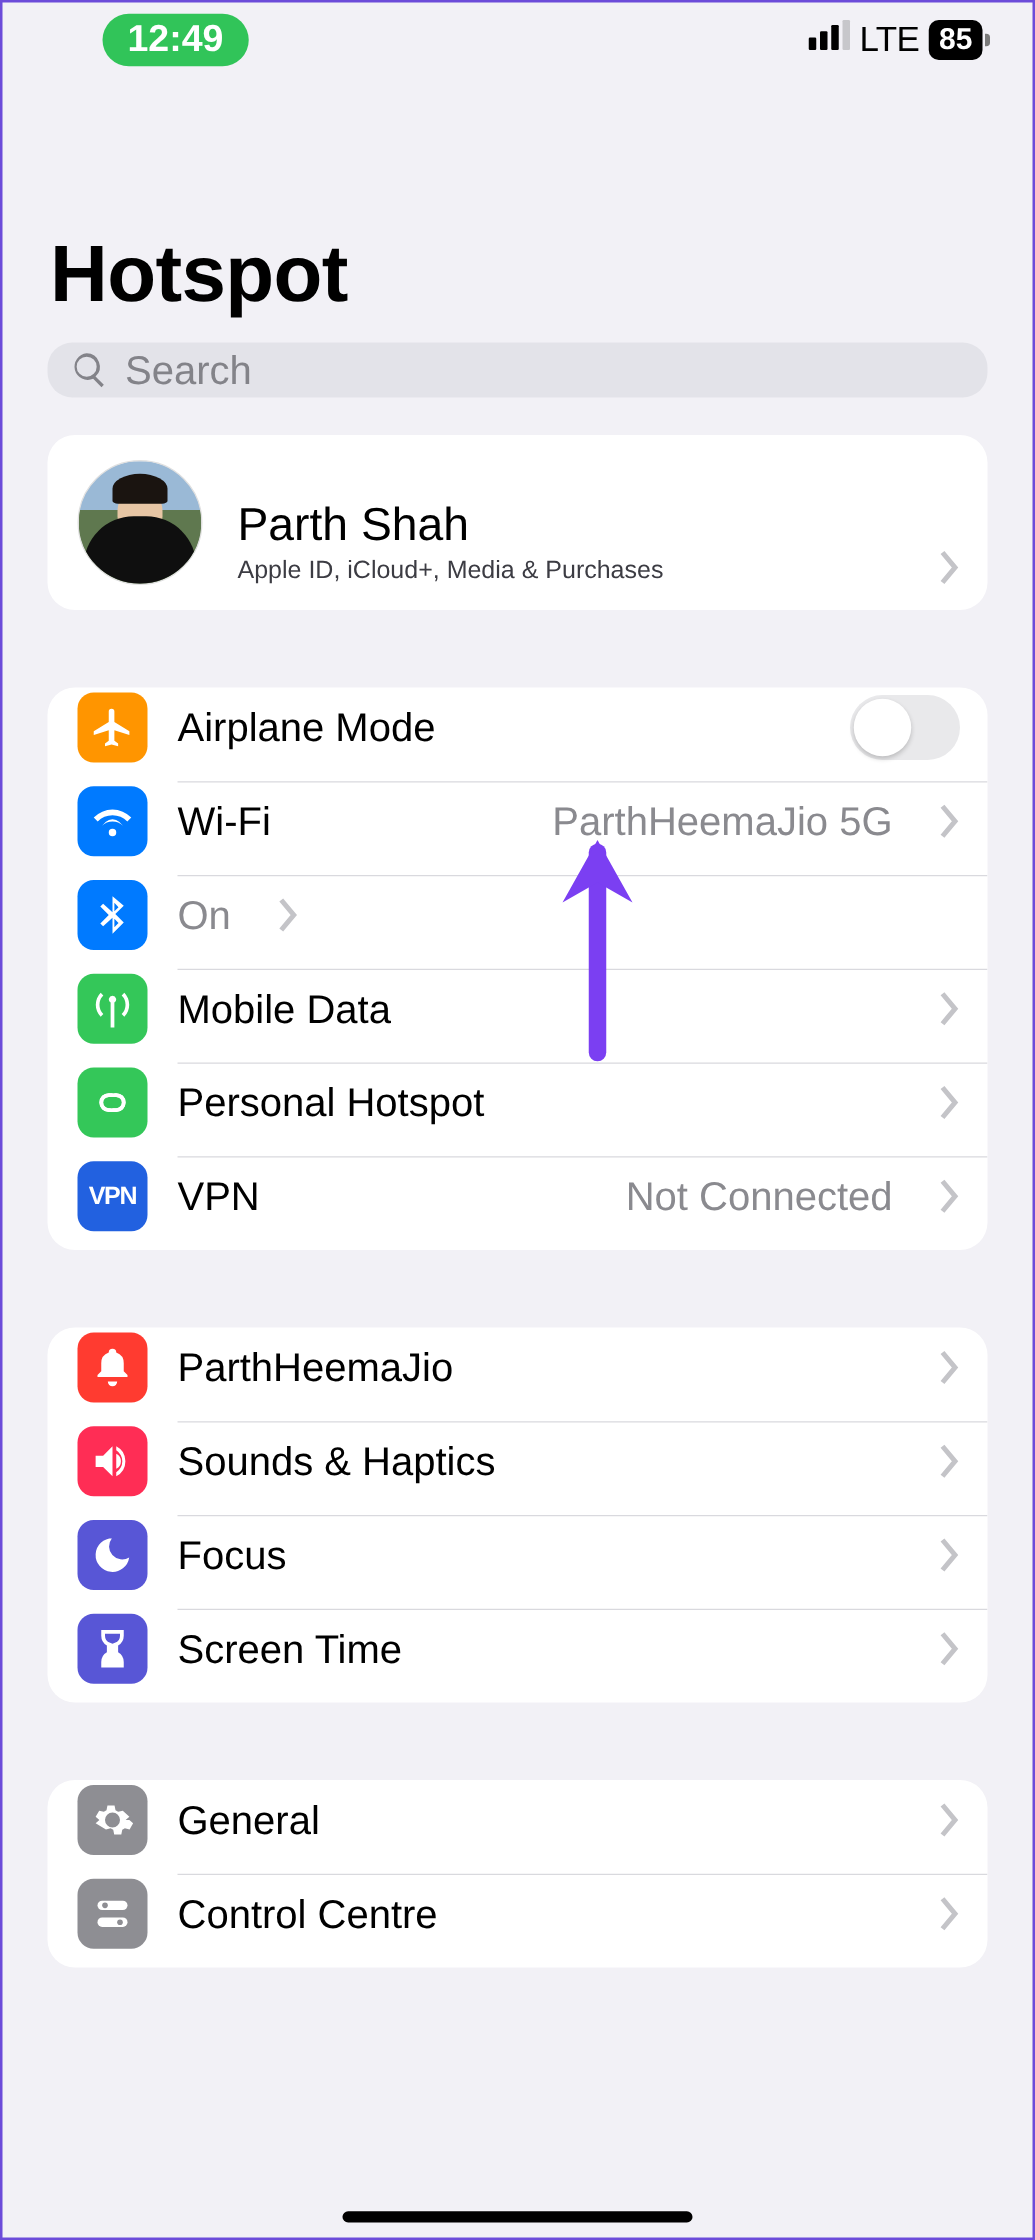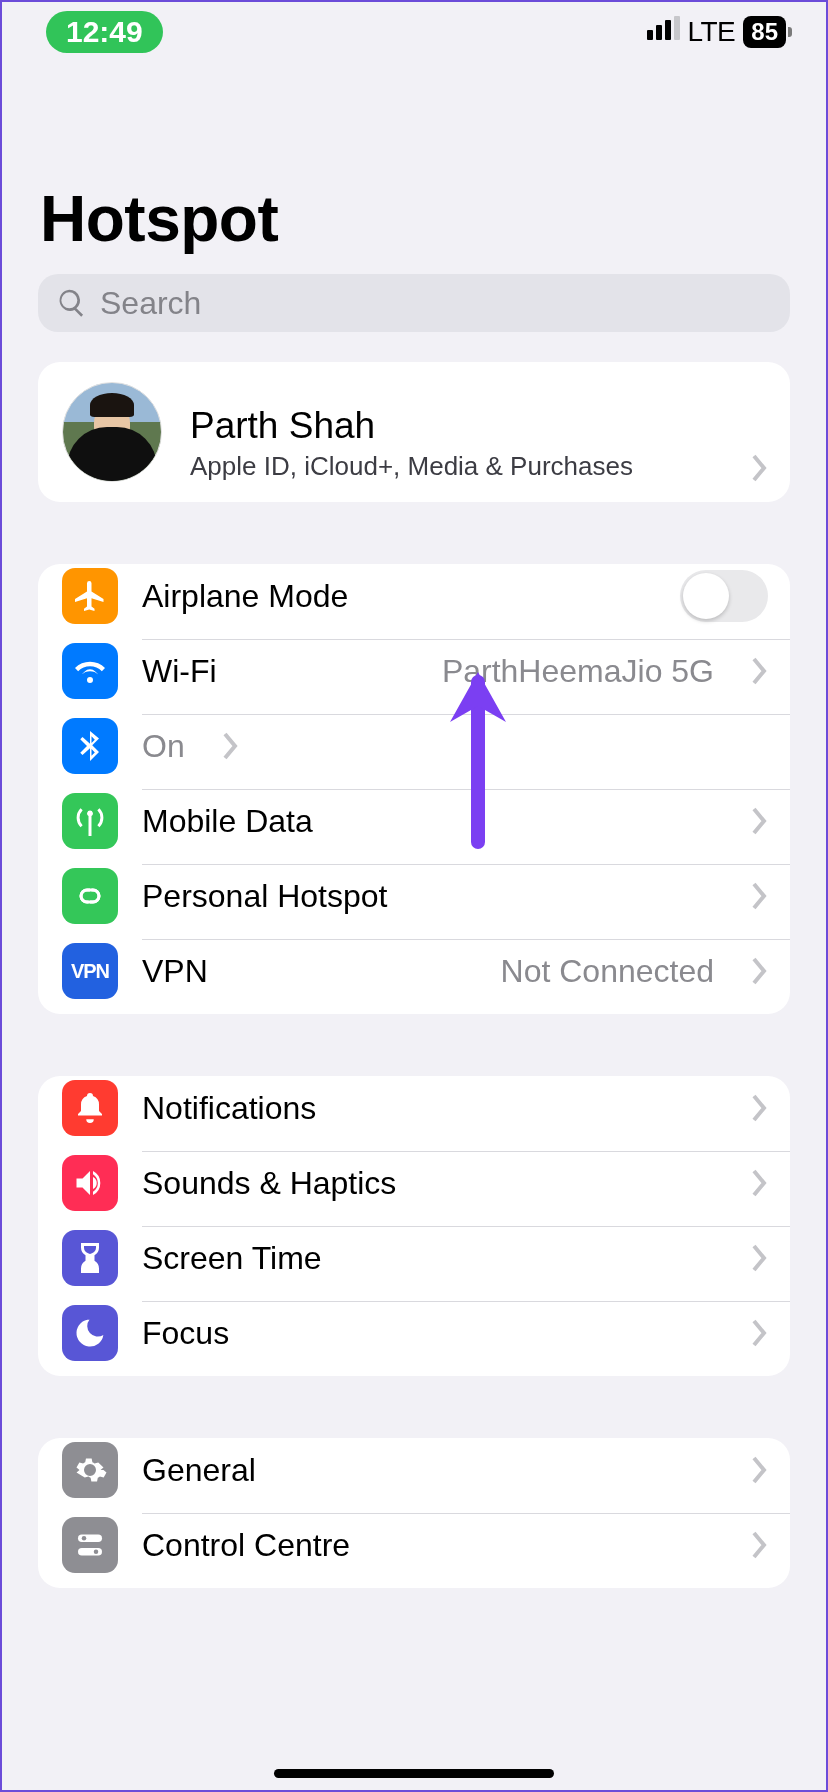--- a/index.html
+++ b/index.html
@@ -11,20 +11,21 @@
   position: relative;
   overflow: hidden;
   border: 2px solid #6c4cd9;
 }
 .status-bar {
   height: 60px;
   display: flex;
   justify-content: space-between;
   align-items: center;
   padding: 0 40px 0 44px;
+  margin-left: 36px;
 }
 .time-pill {
   background: #31c459;
   color: white;
   font-size: 30px;
   font-weight: 600;
   padding: 4px 20px;
   border-radius: 24px;
 }
 .status-right {
@@ -69,21 +70,21 @@
 .page-title {
   font-size: 64px;
   font-weight: 700;
   letter-spacing: -0.5px;
   margin: 120px 38px 18px 38px;
 }
 .search-bar {
   margin: 0 36px;
   background: #e3e3e9;
   border-radius: 20px;
-  height: 58px;
+  height: 44px;
   display: flex;
   align-items: center;
   padding: 0 18px;
   gap: 12px;
 }
 .search-icon { width: 32px; height: 32px; color: #838389; }
 .search-placeholder { color: #838389; font-size: 32px; }
 .card {
   background: #fff;
   margin: 0 36px;
@@ -126,21 +127,21 @@
 }
 .avatar .body{
   position:absolute;
   bottom:0;left:50%;transform:translateX(-50%);
   width:90px;height:54px;
   background:#0f0f0f;
   border-radius:40px 40px 0 0;
 }
 .account-text { flex: 1; }
 .account-name { font-size: 37px; font-weight: 400; }
-.account-sub { font-size: 26px; color: #3c3c43; margin-top: 4px; }
+.account-sub { font-size: 20px; color: #3c3c43; margin-top: 4px; }
 .row {
   display: flex;
   align-items: center;
   padding: 4px 22px 15px 24px;
   gap: 24px;
   position: relative;
 }
 .row + .row::before {
   content:"";
   position:absolute;
@@ -309,54 +310,54 @@
   </div>
 </div>
 
 <div class="card section2">
   <div class="row">
     <div class="row-icon ic-red">
         <svg viewBox="0 0 24 24">
           <path d="M12 2a2 2 0 012 2 6 6 0 014 5.7V14l2 2v1H4v-1l2-2V9.7A6 6 0 0110 4a2 2 0 012-2zm0 20a2.5 2.5 0 002.5-2.5h-5A2.5 2.5 0 0012 22z"></path>
         </svg>
       </div>
-    <div class="row-label">Notifications</div>
+    <div class="row-label">ParthHeemaJio</div>
     <div class="chevron"><svg viewBox="0 0 16 28">
           <polyline points="2,2 12,14 2,26"></polyline>
         </svg></div>
   </div>
   <div class="row">
     <div class="row-icon ic-pink">
         <svg viewBox="0 0 24 24">
           <path d="M3 9v6h4l5 5V4L7 9H3zm13.5 3a4.5 4.5 0 00-2.5-4v8a4.5 4.5 0 002.5-4zm-2.5-8v2.1a7 7 0 010 11.8V20a9 9 0 000-16z"></path>
         </svg>
       </div>
     <div class="row-label">Sounds &amp; Haptics</div>
     <div class="chevron"><svg viewBox="0 0 16 28">
           <polyline points="2,2 12,14 2,26"></polyline>
         </svg></div>
   </div>
   <div class="row">
     <div class="row-icon ic-indigo">
         <svg viewBox="0 0 24 24">
+          <path d="M12 3a9 9 0 108.9 10.3A7 7 0 0111.7 3 9 9 0 0012 3z"></path>
+        </svg>
+      </div>
+    <div class="row-label">Focus</div>
+    <div class="chevron"><svg viewBox="0 0 16 28">
+          <polyline points="2,2 12,14 2,26"></polyline>
+        </svg></div>
+  </div>
+  <div class="row">
+    <div class="row-icon ic-indigo">
+        <svg viewBox="0 0 24 24">
           <path d="M6 2h12v3a6 6 0 01-3 5.2v3.6A6 6 0 0118 19v3H6v-3a6 6 0 013-5.2v-3.6A6 6 0 016 5V2zm2 2v1a4 4 0 002.7 3.8L12 9.3l1.3-.5A4 4 0 0016 5V4H8z"></path>
         </svg>
       </div>
     <div class="row-label">Screen Time</div>
-    <div class="chevron"><svg viewBox="0 0 16 28">
-          <polyline points="2,2 12,14 2,26"></polyline>
-        </svg></div>
-  </div>
-  <div class="row">
-    <div class="row-icon ic-indigo">
-        <svg viewBox="0 0 24 24">
-          <path d="M12 3a9 9 0 108.9 10.3A7 7 0 0111.7 3 9 9 0 0012 3z"></path>
-        </svg>
-      </div>
-    <div class="row-label">Focus</div>
     <div class="chevron"><svg viewBox="0 0 16 28">
           <polyline points="2,2 12,14 2,26"></polyline>
         </svg></div>
   </div>
 </div>
 
 <div class="card section3">
   <div class="row">
     <div class="row-icon ic-gray">
         <svg viewBox="0 0 24 24">

